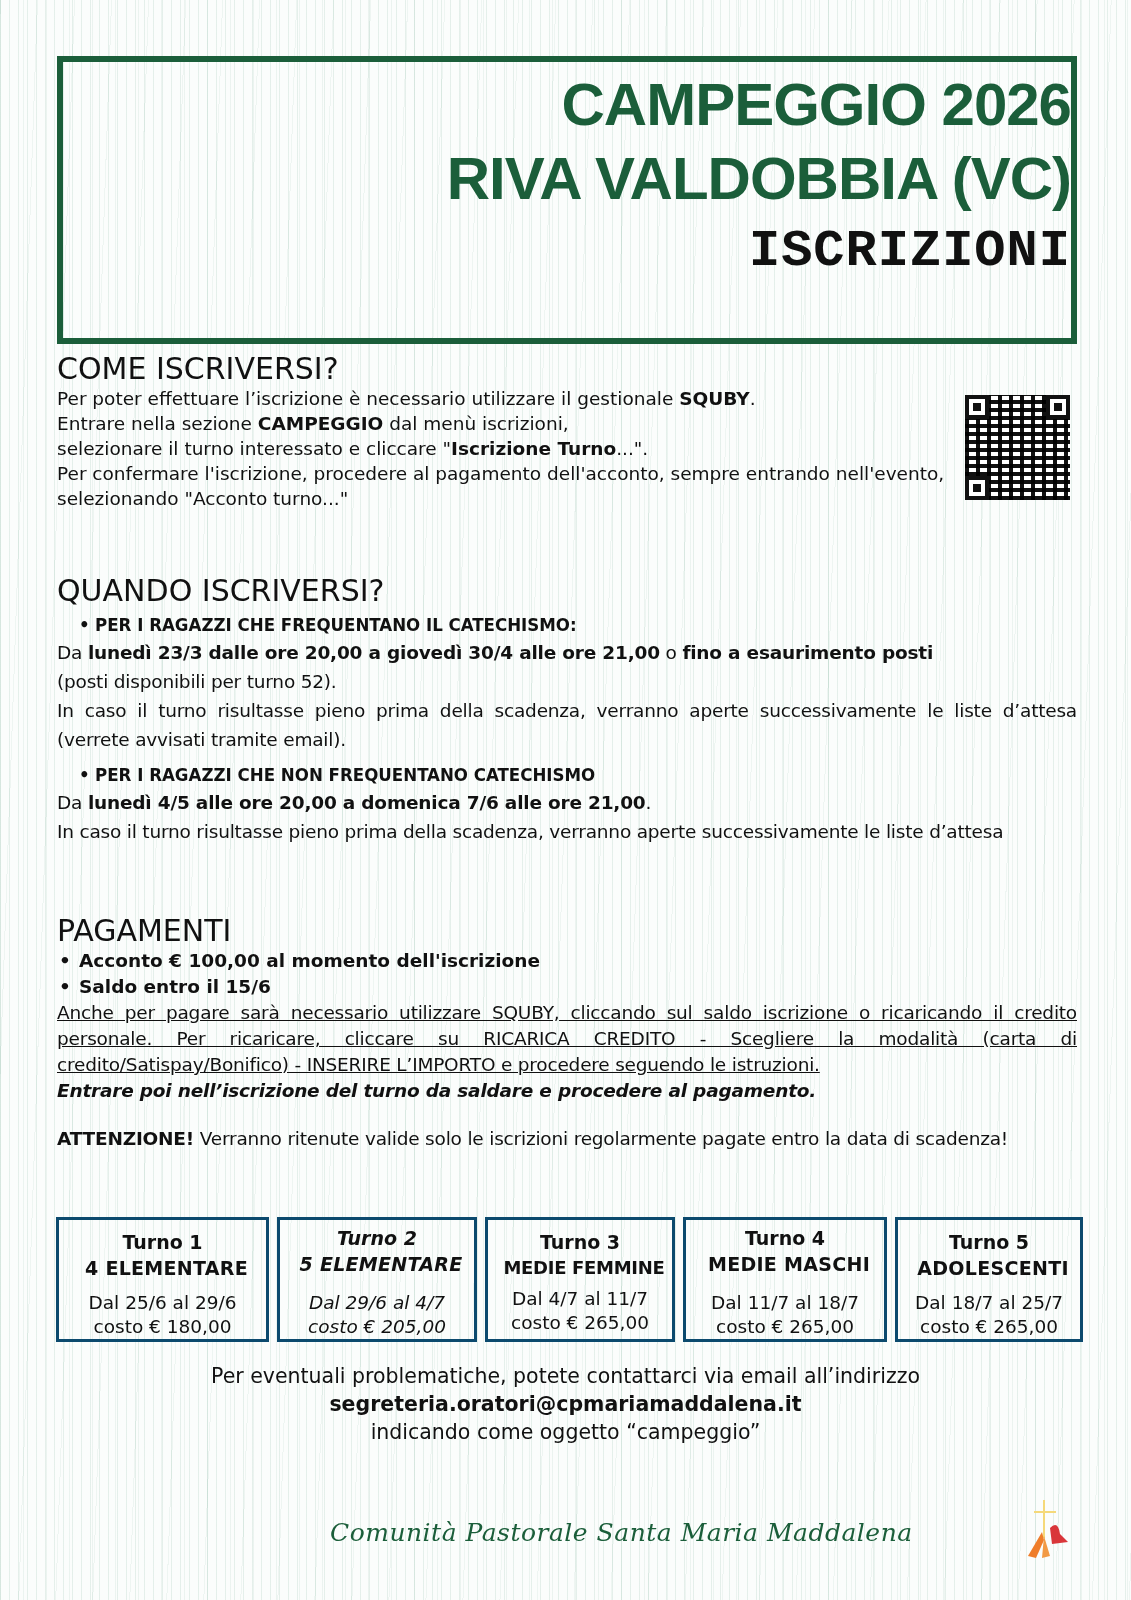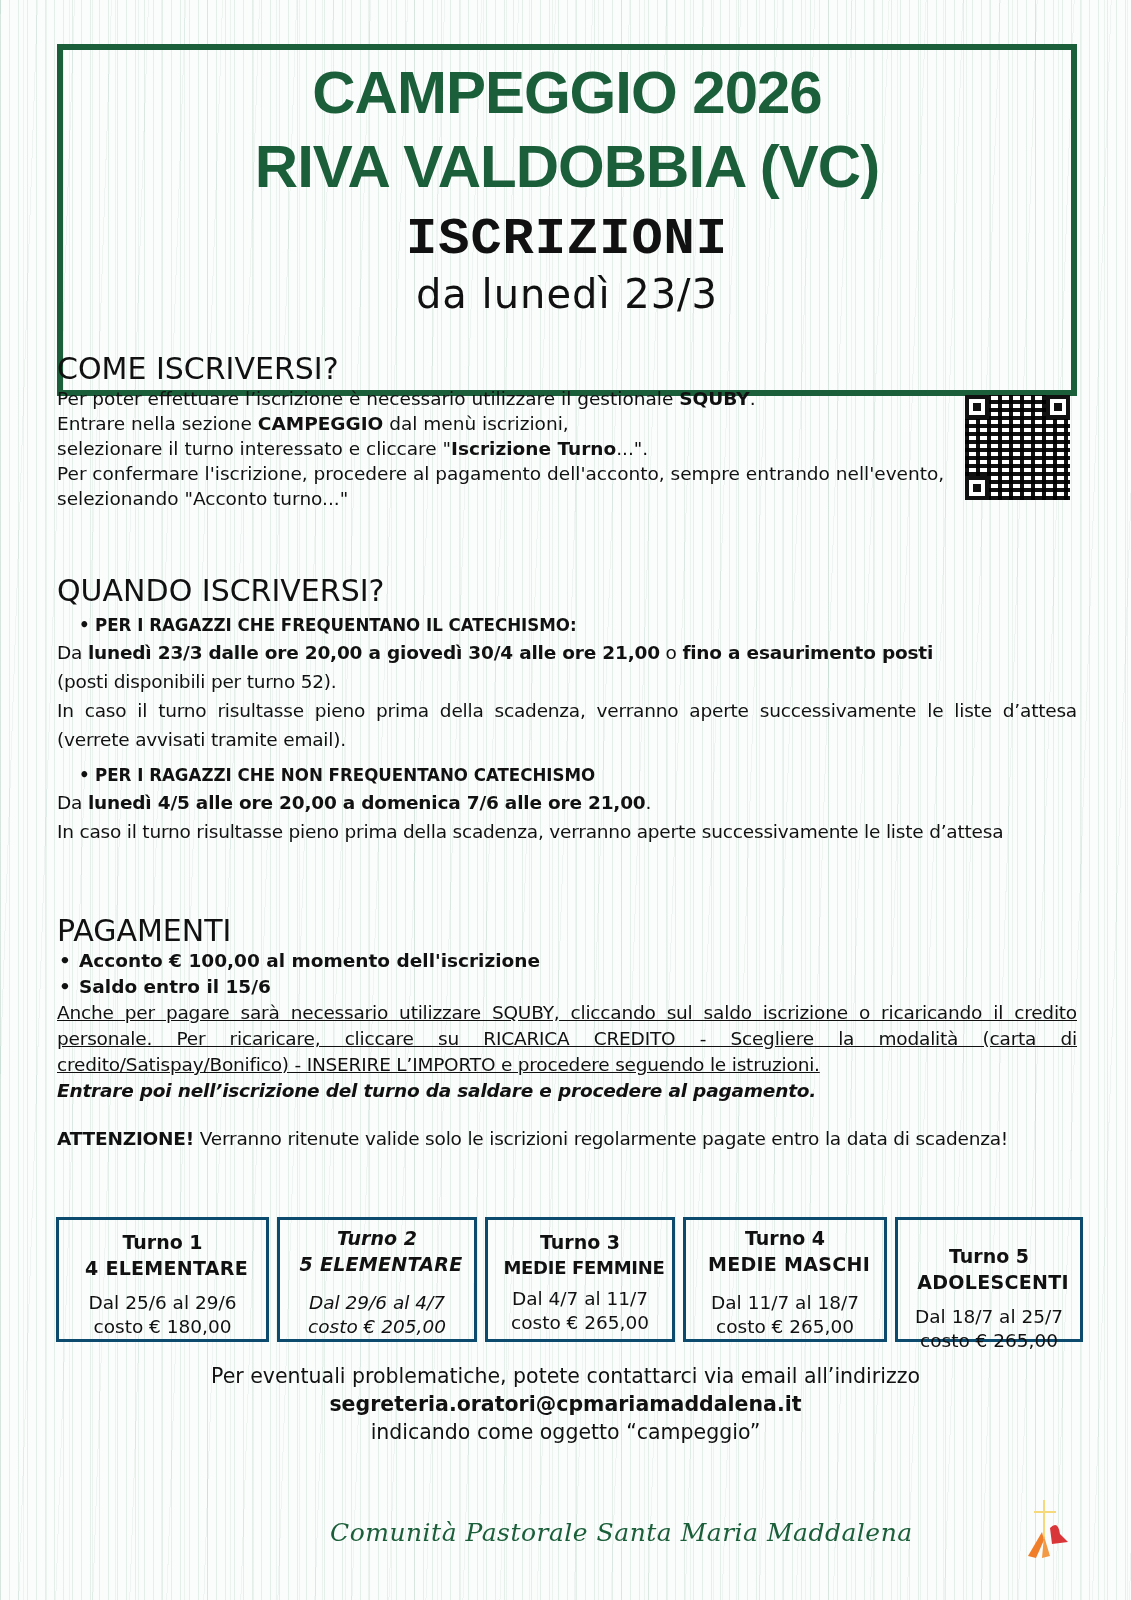--- a/index.html
+++ b/index.html
@@ -10,24 +10,24 @@
     font-family: "DejaVu Sans", sans-serif;
     color: #111;
     background-color: #fbfdfc;
     background-image:
       repeating-linear-gradient(90deg, rgba(30,120,80,0.10) 0px, rgba(30,120,80,0.10) 1px, transparent 1px, transparent 9px),
       repeating-linear-gradient(90deg, rgba(30,120,80,0.07) 0px, rgba(30,120,80,0.07) 1px, transparent 1px, transparent 23px),
       repeating-linear-gradient(92deg, rgba(30,120,80,0.06) 0px, rgba(30,120,80,0.06) 1px, transparent 1px, transparent 37px);
   }
   .title-box {
     position: absolute;
-    left: 57px; top: 44px;
-    width: 1020px; height: 352px;
+    left: 57px; top: 56px;
+    width: 1020px; height: 288px;
     border: 6px solid #1b5e3a;
-    text-align: center;
+    text-align: right;
   }
   .title-main {
     font-family: "Liberation Sans", sans-serif;
     font-weight: bold;
     color: #1b5e3a;
     font-size: 60px;
     line-height: 62px;
     letter-spacing: -1px;
     margin-top: 12px;
   }
@@ -165,21 +165,20 @@
     width: 50px; height: 62px;
   }
 </style>
 </head>
 <body>
 
 <div class="title-box">
   <div class="title-main">CAMPEGGIO 2026</div>
   <div class="title-main">RIVA VALDOBBIA (VC)</div>
   <div class="title-sub1">ISCRIZIONI</div>
-  <div class="title-sub2">da lunedì 23/3</div>
 </div>
 
 <div class="section" style="top:352px;">
   <div class="h2">COME ISCRIVERSI?</div>
   <div class="p">
     <span>Per poter effettuare l’iscrizione è necessario utilizzare il gestionale </span><span class="b">SQUBY</span><span>.</span>
   </div>
   <div class="p">
     <span>Entrare nella sezione </span><span class="b">CAMPEGGIO</span><span> dal menù iscrizioni,</span>
   </div>
@@ -241,21 +240,21 @@
     <div class="turno-group" style="font-size:18px; letter-spacing:-0.3px;">MEDIE FEMMINE</div>
     <div class="turno-dates" style="margin-top:6px;">Dal 4/7 al 11/7</div>
     <div class="turno-cost">costo € 265,00</div>
   </div>
   <div class="turno" style="width:204px; padding-top:6px;">
     <div class="turno-name">Turno 4</div>
     <div class="turno-group">MEDIE MASCHI</div>
     <div class="turno-dates" style="margin-top:14px;">Dal 11/7 al 18/7</div>
     <div class="turno-cost">costo € 265,00</div>
   </div>
-  <div class="turno" style="width:188px; padding-top:24px;">
+  <div class="turno" style="width:188px; padding-top:10px;">
     <div class="turno-name">Turno 5</div>
     <div class="turno-group">ADOLESCENTI</div>
     <div class="turno-dates" style="margin-top:10px;">Dal 18/7 al 25/7</div>
     <div class="turno-cost">costo € 265,00</div>
   </div>
 </div>
 
 <div class="contact">
   <div>Per eventuali problematiche, potete contattarci via email all’indirizzo</div>
   <div class="b">segreteria.oratori@cpmariamaddalena.it</div>

